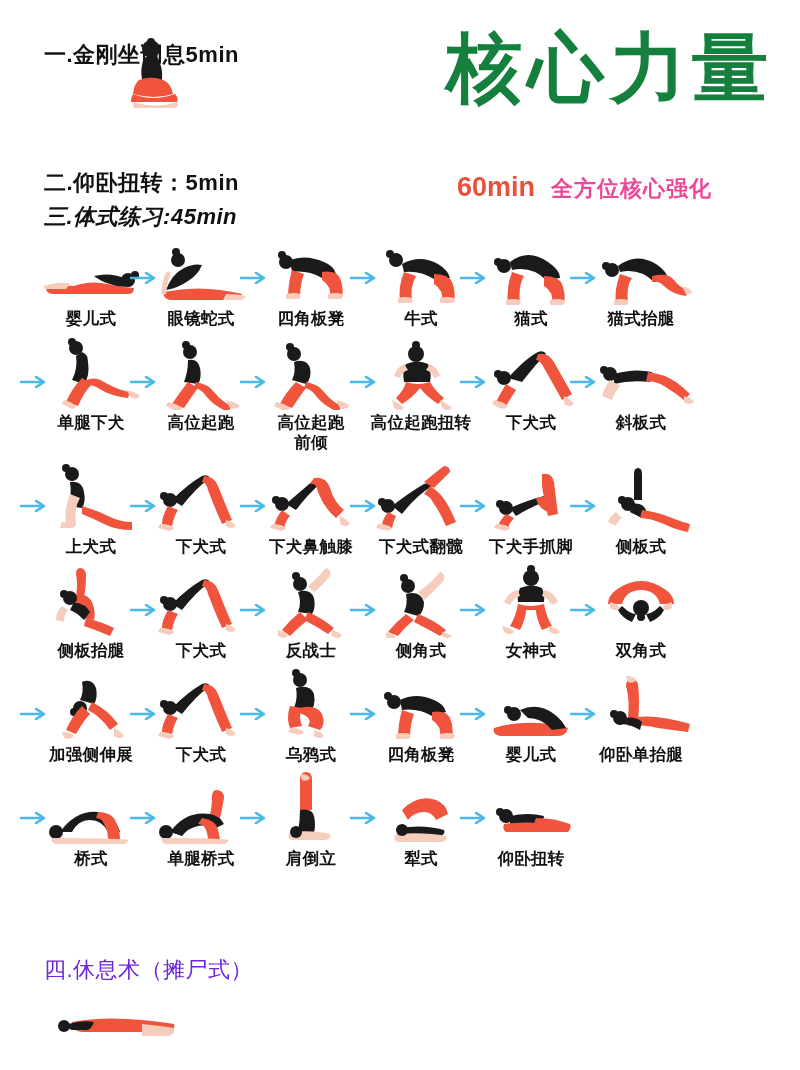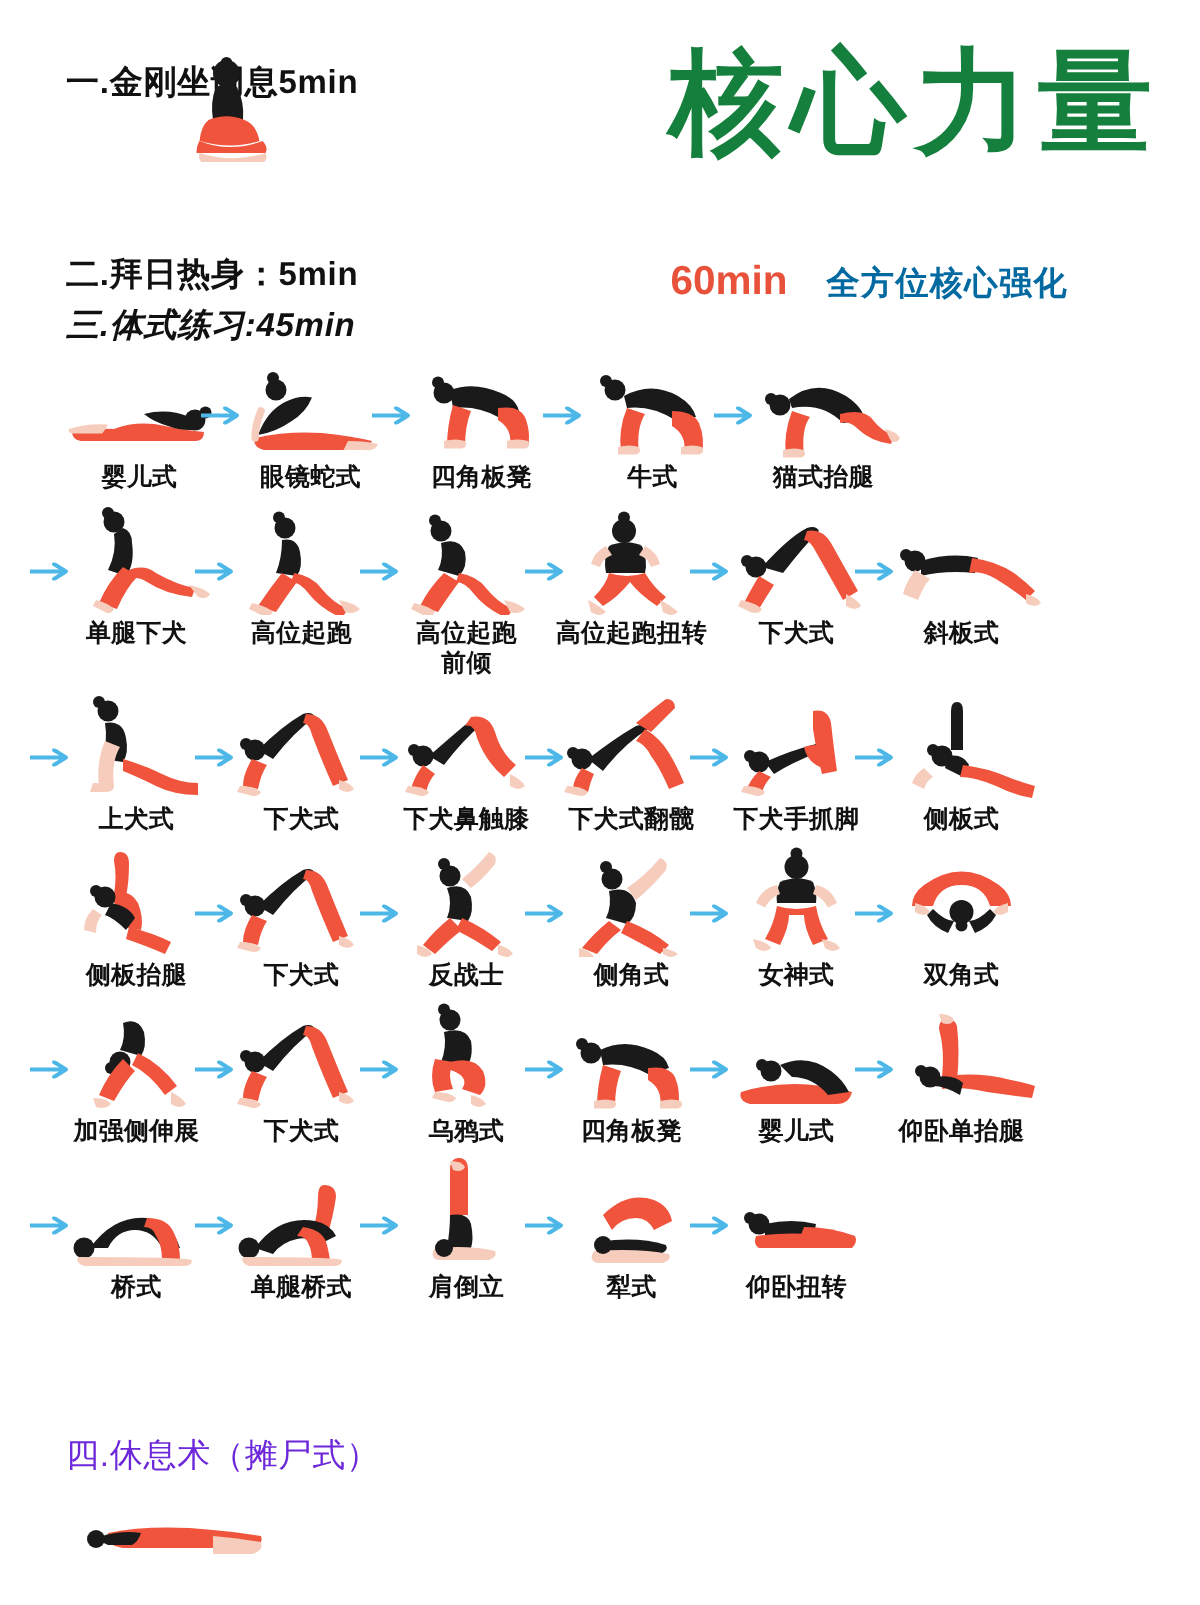--- a/index.html
+++ b/index.html
@@ -61,32 +61,32 @@
     letter-spacing: 6px;
     line-height: 1;
     color: #15803d;
   }
   .subtitle {
     position: absolute;
     right: 88px;
     top: 172px;
     display: flex;
     align-items: baseline;
-    gap: 26px;
+    gap: 16px;
   }
   .subtitle .mins {
     font-size: 27px;
     font-weight: bold;
     color: #e8523a;
     font-family: "Liberation Sans", sans-serif;
   }
   .subtitle .desc {
     font-size: 22px;
     font-weight: bold;
-    color: #0369a1;
+    color: #ec4899;
     letter-spacing: 1px;
   }
 
   
   .rows {
     position: absolute;
     top: 230px;
     left: 0;
     width: 680px;
   }
@@ -148,21 +148,21 @@
 </style>
 </head>
 <body>
 
 <div class="page">
 
   <div class="header">
 
     <div class="intro">
       <div class="intro-line l1">一.金刚坐调息5min</div>
-      <div class="intro-line l2">二.拜日热身：5min</div>
+      <div class="intro-line l2">二.仰卧扭转：5min</div>
       <div class="intro-line l3">三.体式练习:45min</div>
     </div>
 
     <div class="intro-figure">
       <svg viewBox="0 0 90 86" width="90" height="86">
 
         <circle cx="46" cy="13" r="9" fill="#1a1a1a"></circle>
         <circle cx="46" cy="6" r="4" fill="#1a1a1a"></circle>
         <path d="M39 22 q7 -4 14 0 q5 10 4 22 l-20 0 q-2 -12 2 -22z" fill="#1a1a1a"></path>
         <path d="M34 44 q12 -5 24 0 q8 3 10 14 q-18 6 -40 0 q1 -10 6 -14z" fill="#f0543c"></path>
@@ -248,20 +248,39 @@
             <circle cx="24" cy="24" r="4" fill="#1a1a1a"></circle>
             <path d="M68 44 q14 0 18 8 q4 10 2 20 l-12 0 q2 -12 -8 -18z" fill="#f0543c"></path>
             <path d="M38 42 q-6 14 -4 30 l12 0 q-2 -16 4 -26z" fill="#f0543c"></path>
             <path d="M32 68 q8 -2 14 0 q2 4 -2 5 l-12 0z" fill="#f6cdbc"></path>
             <path d="M74 68 q8 -2 14 0 q2 4 -2 5 l-12 0z" fill="#f6cdbc"></path>
           </svg>
         </div>
         <div class="pose-label">牛式</div>
       </div>
 
+      <div class="pose">
+        <div class="arrow">
+          <svg viewBox="0 0 30 12" width="30" height="12">
+              <path d="M0 6 L22 6 M16 1 L24 6 L16 11" stroke="#4db8e8" stroke-width="2.6" fill="none" stroke-linecap="round" stroke-linejoin="round"></path>
+            </svg>
+        </div>
+        <div class="pose-art">
+          <svg viewBox="0 0 110 76" width="110" height="76">
+            <path d="M34 32 q18 -14 38 0 q12 8 12 16 l-14 2 q-14 -14 -34 -10z" fill="#1a1a1a"></path>
+            <circle cx="28" cy="36" r="7" fill="#1a1a1a"></circle>
+            <circle cx="22" cy="32" r="4" fill="#1a1a1a"></circle>
+            <path d="M68 46 q14 0 18 8 q4 10 2 20 l-12 0 q2 -12 -8 -18z" fill="#f0543c"></path>
+            <path d="M36 42 q-6 16 -4 32 l12 0 q-2 -18 4 -28z" fill="#f0543c"></path>
+            <path d="M30 70 q8 -2 14 0 q2 4 -2 5 l-12 0z" fill="#f6cdbc"></path>
+            <path d="M74 70 q8 -2 14 0 q2 4 -2 5 l-12 0z" fill="#f6cdbc"></path>
+          </svg>
+        </div>
+        <div class="pose-label">猫式</div>
+      </div>
 
       <div class="pose">
         <div class="arrow">
           <svg viewBox="0 0 30 12" width="30" height="12">
               <path d="M0 6 L22 6 M16 1 L24 6 L16 11" stroke="#4db8e8" stroke-width="2.6" fill="none" stroke-linecap="round" stroke-linejoin="round"></path>
             </svg>
         </div>
         <div class="pose-art">
           <svg viewBox="0 0 110 76" width="110" height="76">
             <path d="M32 36 q18 -14 38 -2 q12 8 12 16 l-14 2 q-14 -14 -34 -10z" fill="#1a1a1a"></path>

